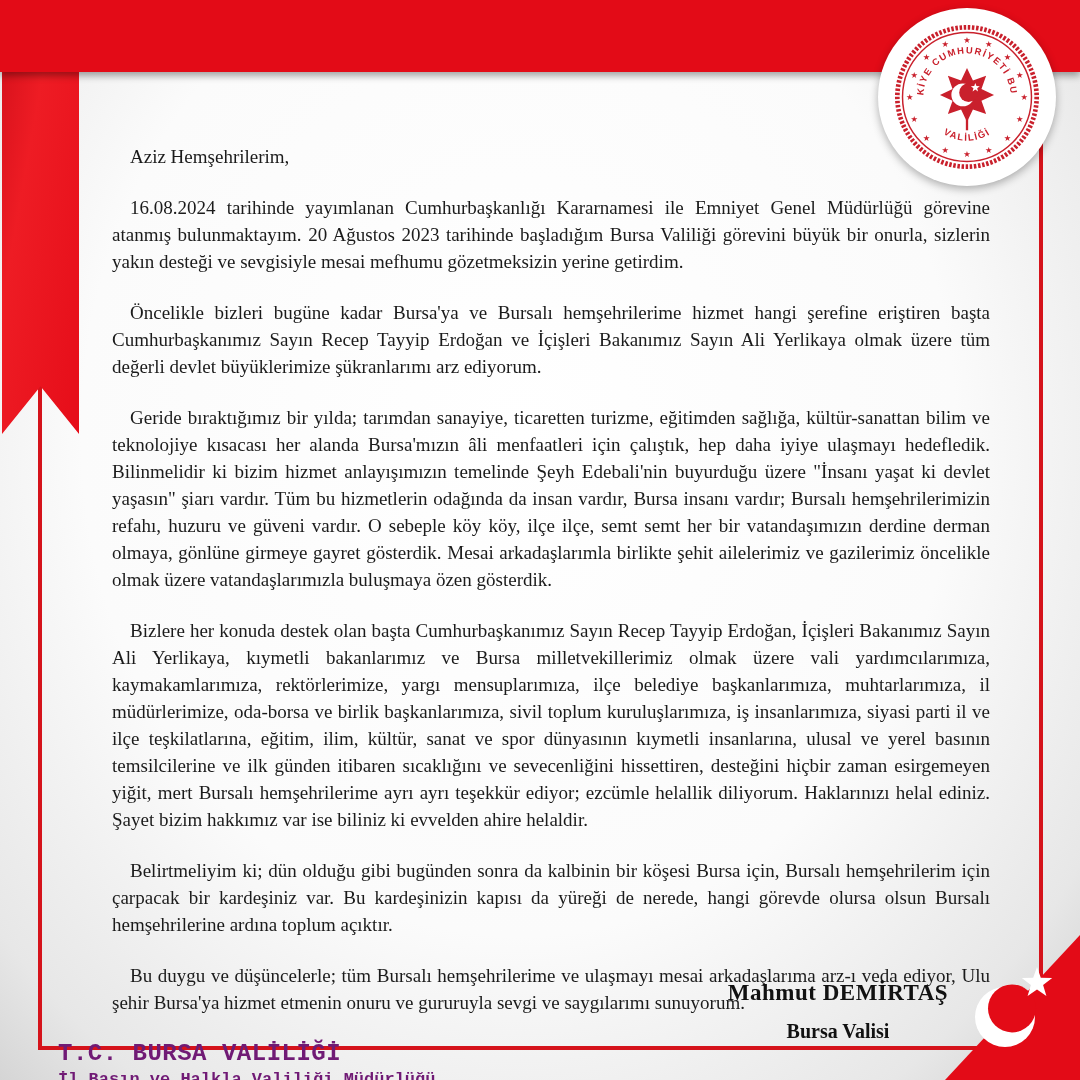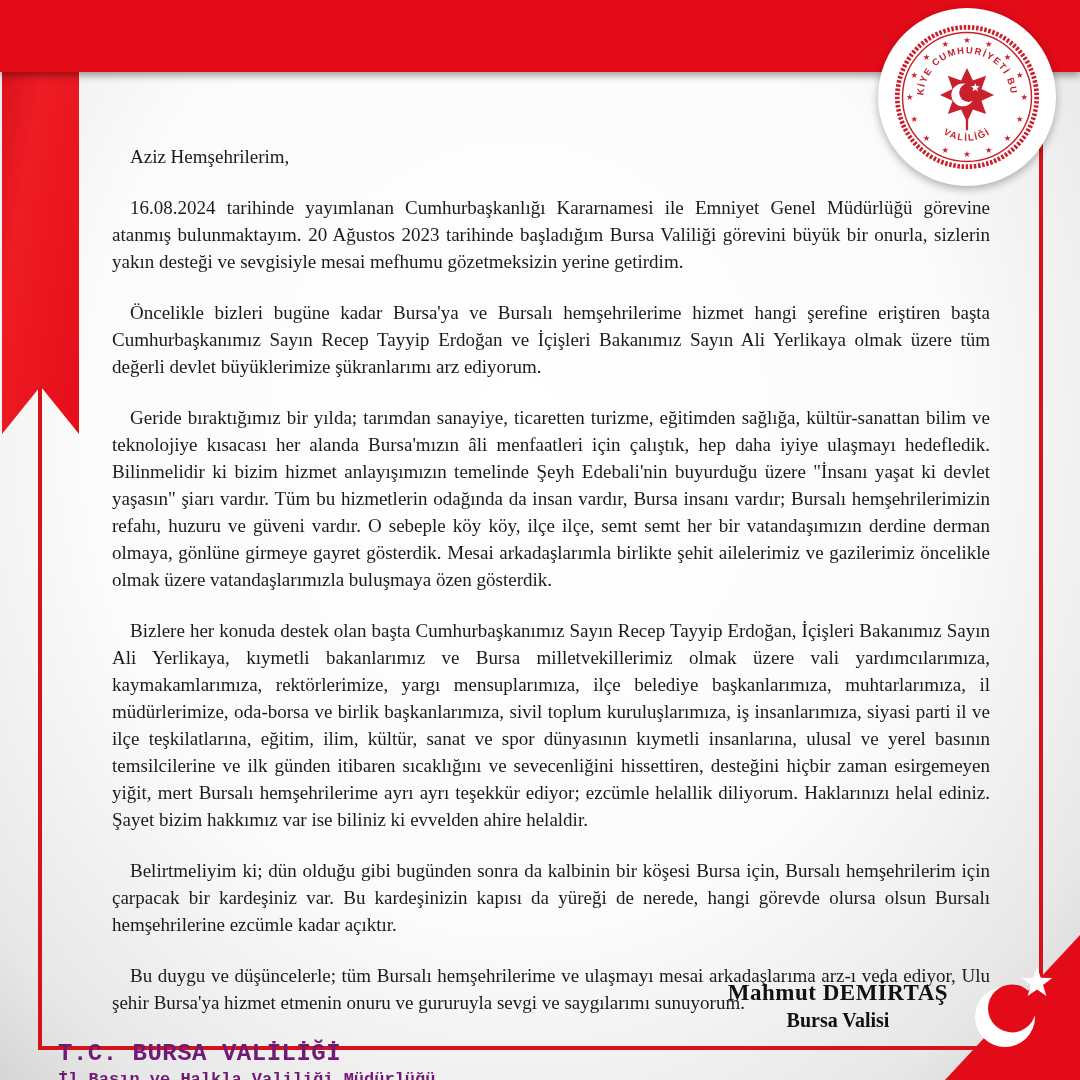--- a/index.html
+++ b/index.html
@@ -51,21 +51,21 @@
     text-align:justify;z-index:2;margin-top:25px;
   }
   .letter p{margin:0 0 24px 0;text-indent:18px;}
 
   
   .sig{
     position:absolute;left:688px;top:980px;width:300px;text-align:center;z-index:2;
     color:#111;
   }
   .sig-name{font-size:23px;font-weight:bold;letter-spacing:.5px;}
-  .sig-title{font-size:20px;font-weight:bold;margin-top:3px;}
+  .sig-title{font-size:20px;font-weight:bold;margin-top:14px;}
 
   
   .footer-left{
     position:absolute;left:58px;top:1040px;z-index:2;
     font-family:Liberation Mono, monospace;color:#701a75;
   }
   .org{font-size:24px;font-weight:bold;letter-spacing:.5px;}
   .dept{font-size:17px;font-weight:bold;margin-top:3px;}
 
   
@@ -125,21 +125,21 @@
       </g>
     </svg>
   </div>
 
   <div class="letter">
     <p>Aziz Hemşehrilerim,</p>
     <p>16.08.2024 tarihinde yayımlanan Cumhurbaşkanlığı Kararnamesi ile Emniyet Genel Müdürlüğü görevine atanmış bulunmaktayım. 20 Ağustos 2023 tarihinde başladığım Bursa Valiliği görevini büyük bir onurla, sizlerin yakın desteği ve sevgisiyle mesai mefhumu gözetmeksizin yerine getirdim.</p>
     <p>Öncelikle bizleri bugüne kadar Bursa'ya ve Bursalı hemşehrilerime hizmet hangi şerefine eriştiren başta Cumhurbaşkanımız Sayın Recep Tayyip Erdoğan ve İçişleri Bakanımız Sayın Ali Yerlikaya olmak üzere tüm değerli devlet büyüklerimize şükranlarımı arz ediyorum.</p>
     <p>Geride bıraktığımız bir yılda; tarımdan sanayiye, ticaretten turizme, eğitimden sağlığa, kültür-sanattan bilim ve teknolojiye kısacası her alanda Bursa'mızın âli menfaatleri için çalıştık, hep daha iyiye ulaşmayı hedefledik. Bilinmelidir ki bizim hizmet anlayışımızın temelinde Şeyh Edebali'nin buyurduğu üzere "İnsanı yaşat ki devlet yaşasın" şiarı vardır. Tüm bu hizmetlerin odağında da insan vardır, Bursa insanı vardır; Bursalı hemşehrilerimizin refahı, huzuru ve güveni vardır. O sebeple köy köy, ilçe ilçe, semt semt her bir vatandaşımızın derdine derman olmaya, gönlüne girmeye gayret gösterdik. Mesai arkadaşlarımla birlikte şehit ailelerimiz ve gazilerimiz öncelikle olmak üzere vatandaşlarımızla buluşmaya özen gösterdik.</p>
     <p>Bizlere her konuda destek olan başta Cumhurbaşkanımız Sayın Recep Tayyip Erdoğan, İçişleri Bakanımız Sayın Ali Yerlikaya, kıymetli bakanlarımız ve Bursa milletvekillerimiz olmak üzere vali yardımcılarımıza, kaymakamlarımıza, rektörlerimize, yargı mensuplarımıza, ilçe belediye başkanlarımıza, muhtarlarımıza, il müdürlerimize, oda-borsa ve birlik başkanlarımıza, sivil toplum kuruluşlarımıza, iş insanlarımıza, siyasi parti il ve ilçe teşkilatlarına, eğitim, ilim, kültür, sanat ve spor dünyasının kıymetli insanlarına, ulusal ve yerel basının temsilcilerine ve ilk günden itibaren sıcaklığını ve sevecenliğini hissettiren, desteğini hiçbir zaman esirgemeyen yiğit, mert Bursalı hemşehrilerime ayrı ayrı teşekkür ediyor; ezcümle helallik diliyorum. Haklarınızı helal ediniz. Şayet bizim hakkımız var ise biliniz ki evvelden ahire helaldir.</p>
-    <p>Belirtmeliyim ki; dün olduğu gibi bugünden sonra da kalbinin bir köşesi Bursa için, Bursalı hemşehrilerim için çarpacak bir kardeşiniz var. Bu kardeşinizin kapısı da yüreği de nerede, hangi görevde olursa olsun Bursalı hemşehrilerine ezcümle kadar açıktır.</p>
+    <p>Belirtmeliyim ki; dün olduğu gibi bugünden sonra da kalbinin bir köşesi Bursa için, Bursalı hemşehrilerim için çarpacak bir kardeşiniz var. Bu kardeşinizin kapısı da yüreği de nerede, hangi görevde olursa olsun Bursalı hemşehrilerine ardına toplum açıktır.</p>
     <p>Bu duygu ve düşüncelerle; tüm Bursalı hemşehrilerime ve ulaşmayı mesai arkadaşlarıma arz-ı veda ediyor, Ulu şehir Bursa'ya hizmet etmenin onuru ve gururuyla sevgi ve saygılarımı sunuyorum.</p>
   </div>
 
   <div class="sig">
     <div class="sig-name">Mahmut DEMİRTAŞ</div>
     <div class="sig-title">Bursa Valisi</div>
   </div>
 
   <div class="footer-left">
     <div class="org">T.C. BURSA VALİLİĞİ</div>

